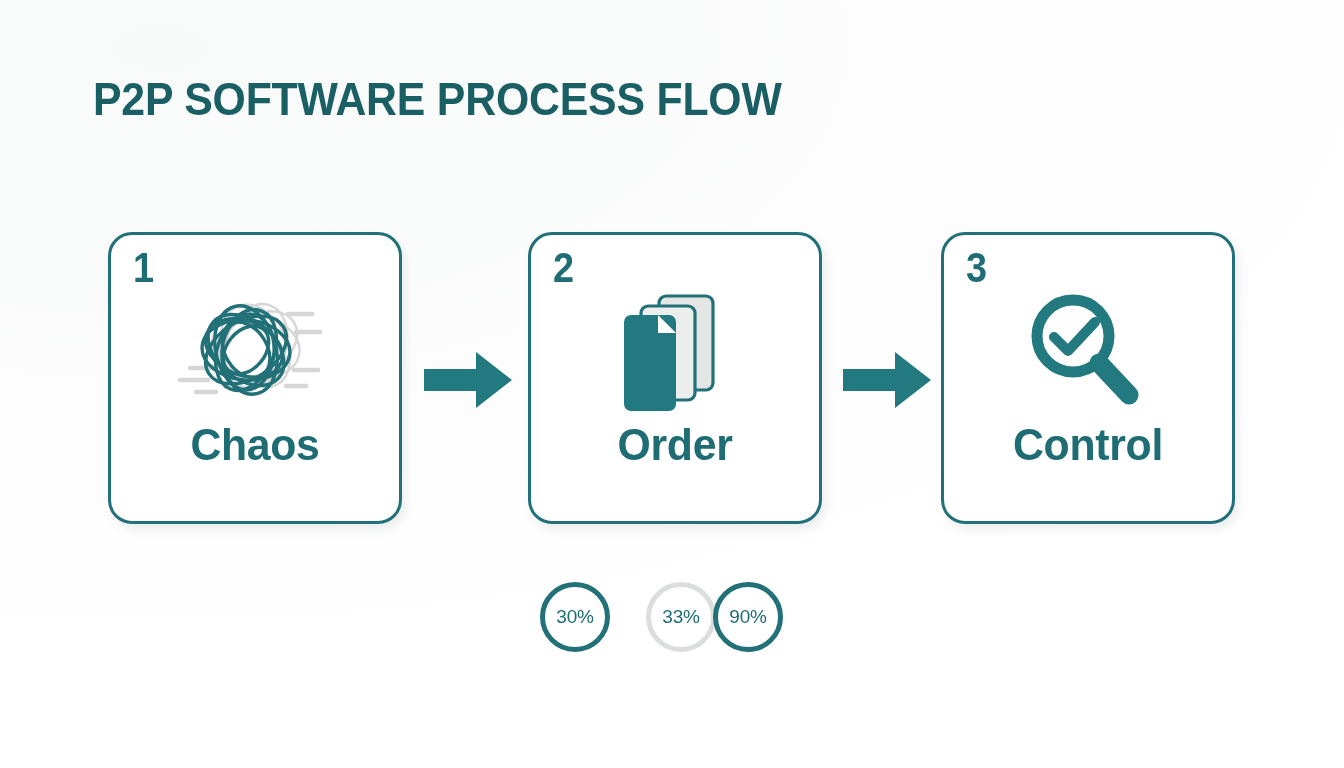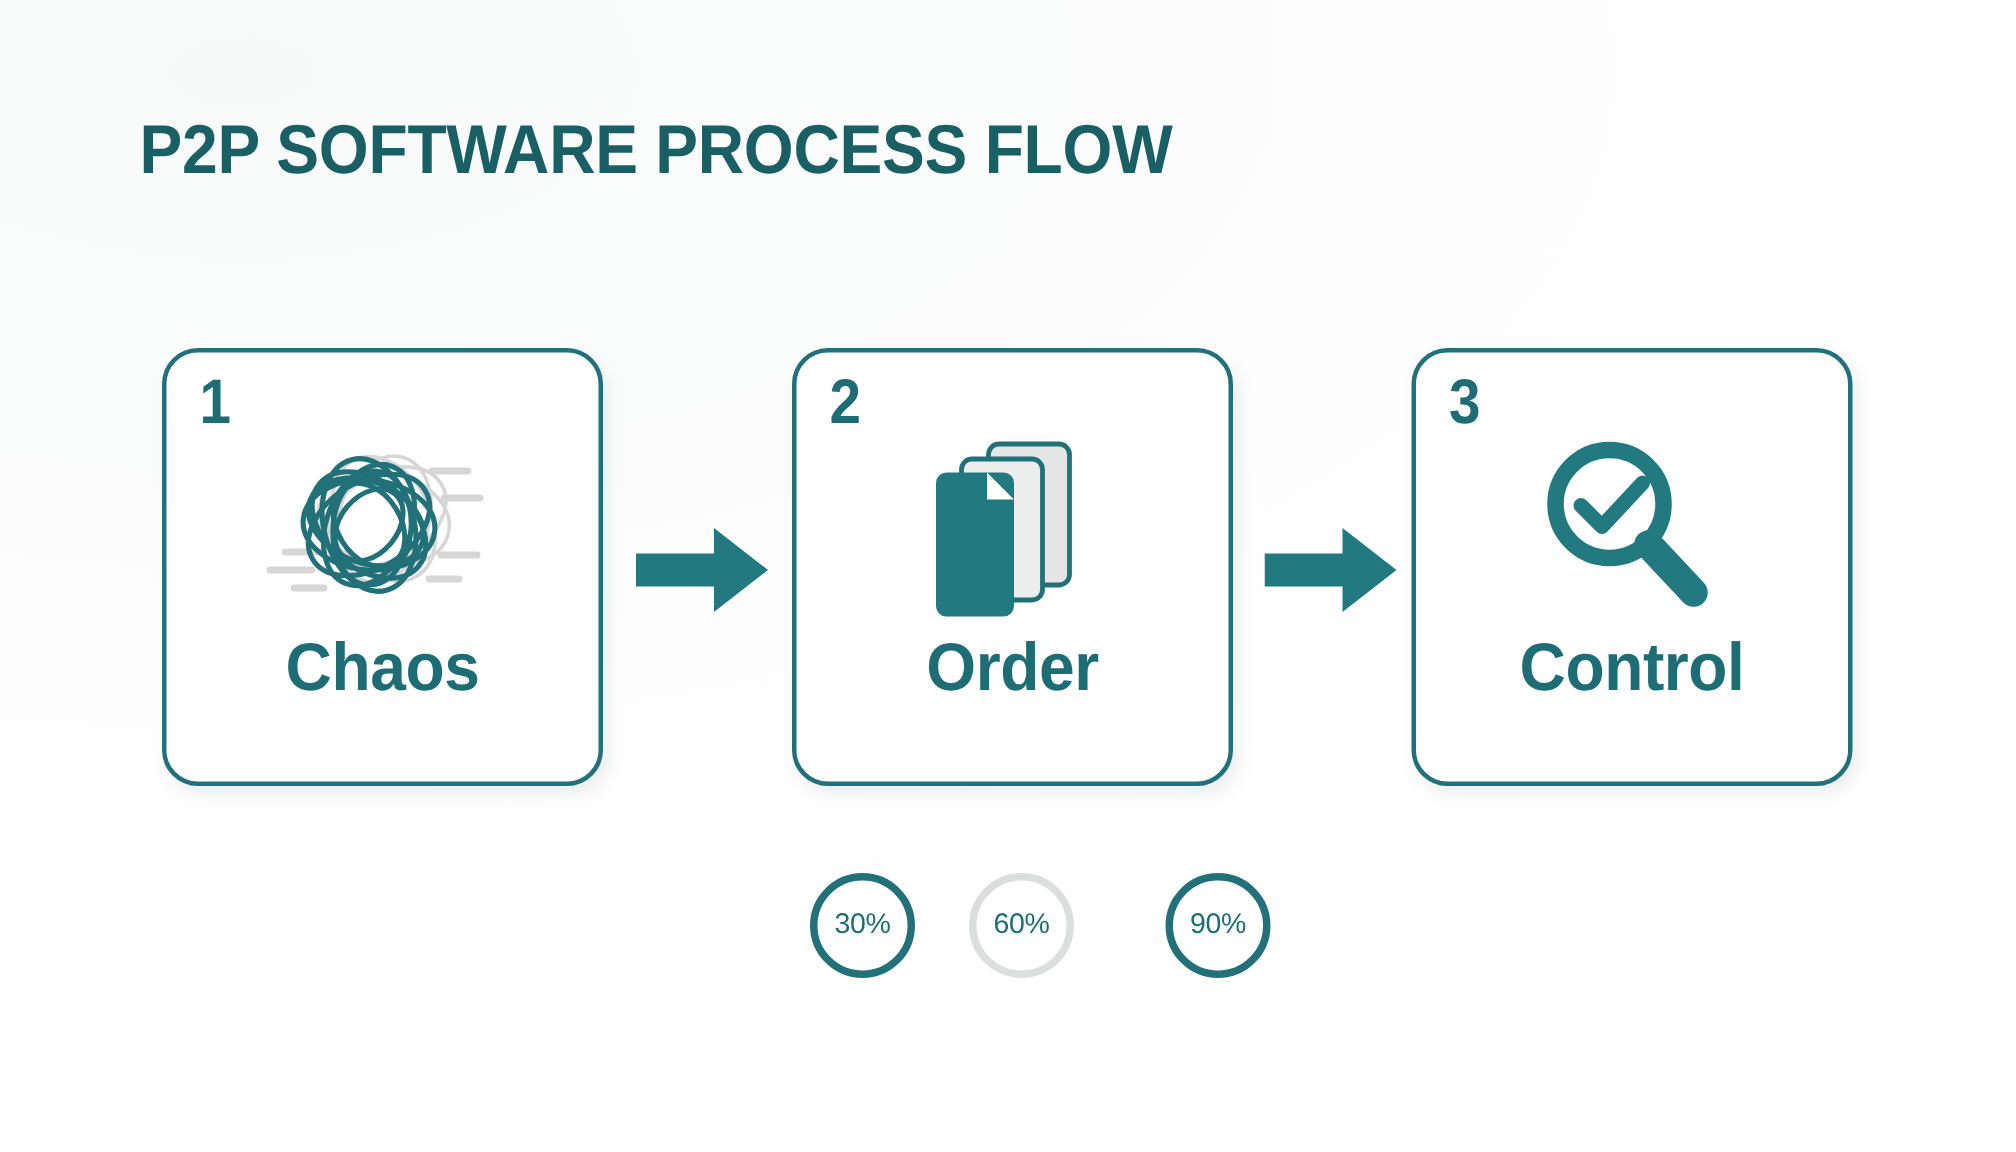--- a/index.html
+++ b/index.html
@@ -125,21 +125,21 @@
     display: flex;
     align-items: center;
     justify-content: center;
     font-family: "Liberation Sans Narrow", "Liberation Sans", sans-serif;
     font-weight: normal;
     font-size: 19px;
     letter-spacing: -0.2px;
   }
   .badge.b1 { left: 540px; border: 5px solid #227078; color: #1f6d74; }
   .badge.b2 { left: 646px; border: 5px solid #dcdedd; color: #1f6d74; }
-  .badge.b3 { left: 777px; border: 5px solid #227078; color: #1f6d74; }
+  .badge.b3 { left: 713px; border: 5px solid #227078; color: #1f6d74; }
 </style>
 </head>
 <body>
 
 <div class="stage">
 
   <div class="title">P2P SOFTWARE PROCESS FLOW</div>
 
   <div class="row">
 
@@ -223,17 +223,17 @@
     </svg>
   </div>
   <div class="arrow a2">
     <svg width="88" height="56" viewBox="0 0 88 56">
       <path d="M0 17 H52 V0 L88 28 L52 56 V39 H0 Z" fill="#227a80"></path>
     </svg>
   </div>
 
   <div class="badges">
     <div class="badge b1">30%</div>
-    <div class="badge b2">60%</div>
+    <div class="badge b2">33%</div>
     <div class="badge b3">90%</div>
   </div>
 
 </div>
 
 </body></html>

